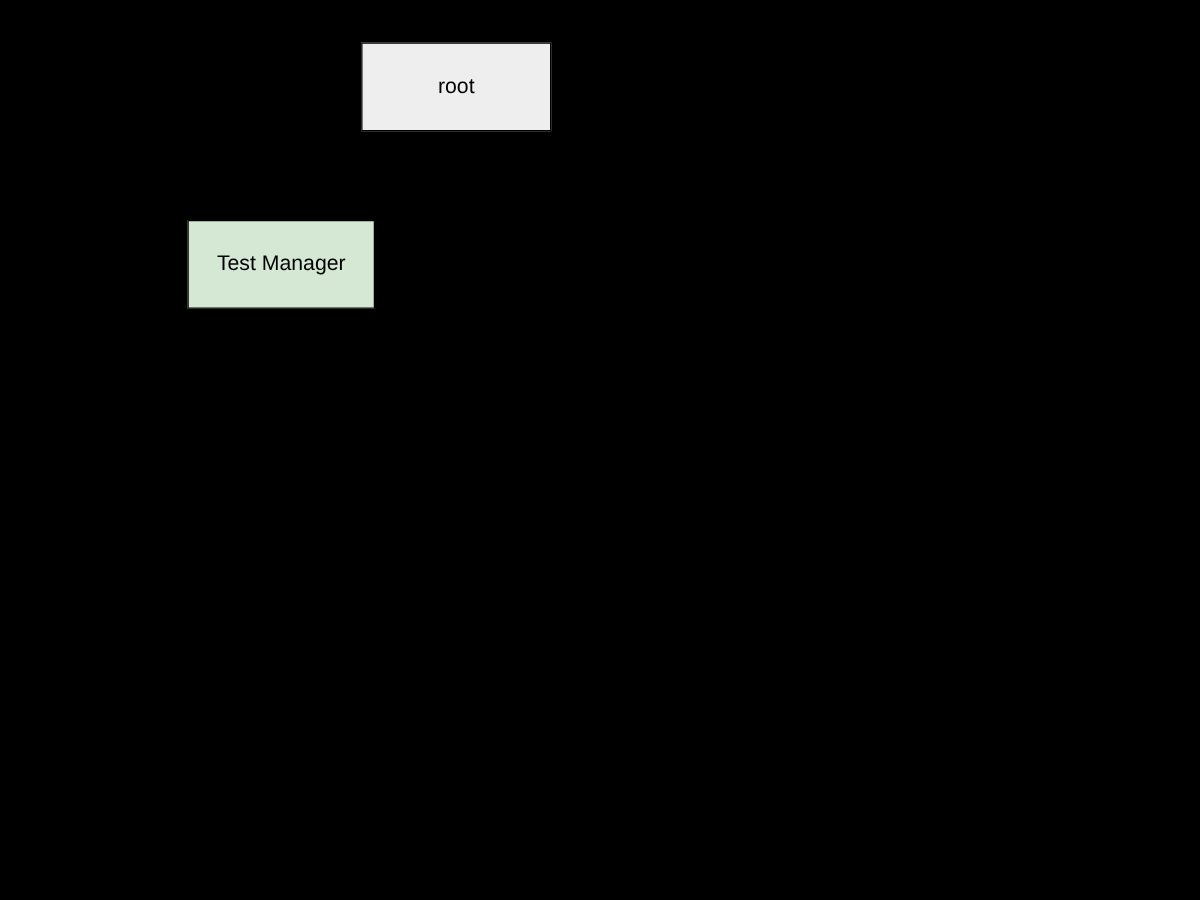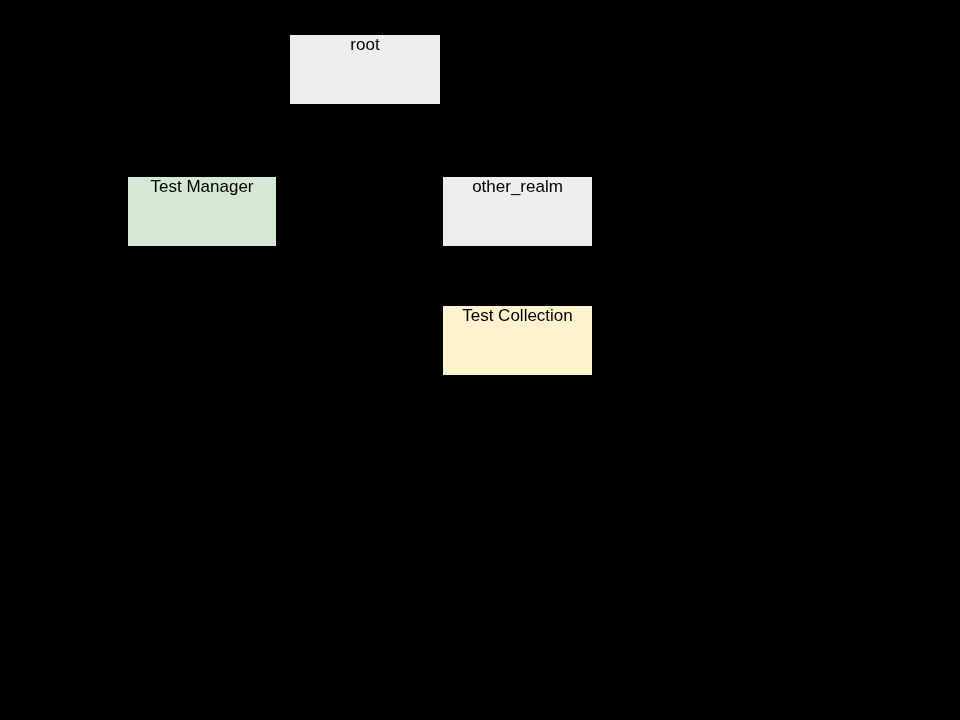--- a/index.html
+++ b/index.html
@@ -23,20 +23,21 @@
     left: 0;
     top: 0;
     width: 960px;
     height: 720px;
     pointer-events: none;
   }
   .node {
     position: absolute;
     box-sizing: border-box;
     display: flex;
+    align-items: center;
     justify-content: center;
     border: 1px solid #000000;
     font-family: "Liberation Sans", sans-serif;
     font-size: 17px;
     line-height: 1.2;
     color: #000000;
     text-align: center;
     white-space: nowrap;
     -webkit-font-smoothing: antialiased;
   }
@@ -56,26 +57,20 @@
         <polyline points="365,105 365,140.5 517.5,140.5 517.5,176" fill="none" stroke="#000000" stroke-width="1"></polyline>
         <polyline points="517.5,247 517.5,305" fill="none" stroke="#000000" stroke-width="1"></polyline>
         <polyline points="517.5,376 517.5,536" fill="none" stroke="#000000" stroke-width="1"></polyline>
       </g>
   </svg>
 
   <div class="node" style="left: 289px; top: 34px; width: 152px; height: 71px; background: rgb(238, 238, 238); border-color: rgb(0, 0, 0); color: rgb(0, 0, 0); font-size: 17px;">
     <span class="node-label">root</span>
   </div>
 
-  <div class="node" style="left: 127px; top: 176px; width: 150px; height: 71px; background: rgb(213, 232, 212); border-color: rgb(0, 0, 0); color: rgb(0, 0, 0); font-size: 17px;">
+  <div class="node" style="left: 150px; top: 176px; width: 150px; height: 71px; background: rgb(213, 232, 212); border-color: rgb(0, 0, 0); color: rgb(0, 0, 0); font-size: 17px;">
     <span class="node-label">Test Manager</span>
   </div>
 
-  <div class="node" style="left: 442px; top: 176px; width: 151px; height: 71px; background: rgb(238, 238, 238); border-color: rgb(0, 0, 0); color: rgb(0, 0, 0); font-size: 17px;">
-    <span class="node-label">other_realm</span>
-  </div>
 
-  <div class="node" style="left: 442px; top: 305px; width: 151px; height: 71px; background: rgb(255, 242, 204); border-color: rgb(0, 0, 0); color: rgb(0, 0, 0); font-size: 17px;">
-    <span class="node-label">Test Collection</span>
-  </div>
 
 
 </div>
 
 </body></html>

